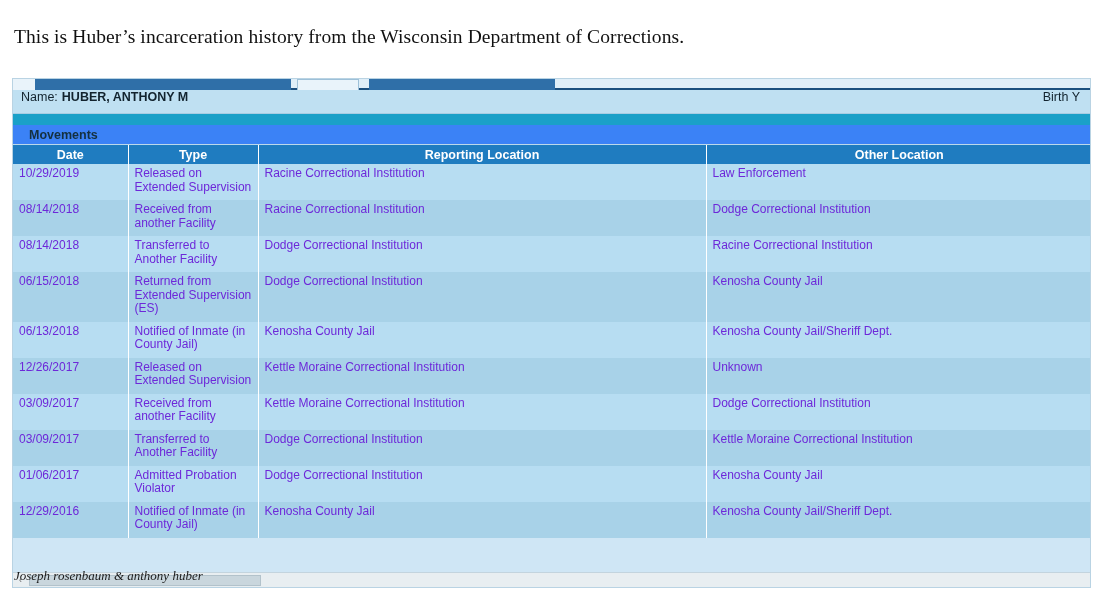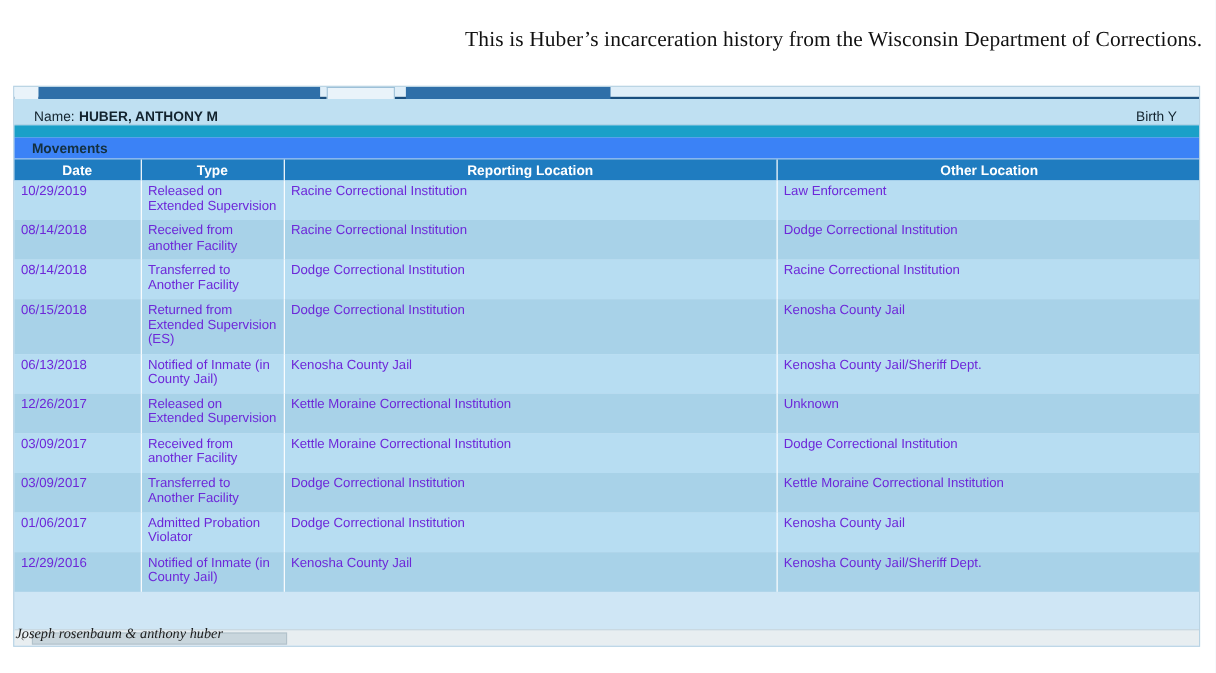--- a/index.html
+++ b/index.html
@@ -15,23 +15,22 @@
     position: relative;
     width: 1105px;
     height: 612px;
     overflow: hidden;
     background: #ffffff;
   }
   .intro-text {
     font-family: "Liberation Serif", serif;
     font-size: 19.5px;
     color: #111111;
-    padding: 26px 12px 0 14px;
+    padding: 26px 0 0 14px;
     letter-spacing: 0.1px;
-    text-align: right;
   }
   .screenshot {
     position: absolute;
     left: 12px;
     top: 78px;
     width: 1079px;
     height: 510px;
     background: #cfe6f5;
     border: 1px solid #b9d3e3;
     overflow: hidden;
@@ -51,22 +50,22 @@
   .tab-a { left: 22px; width: 256px; background: #2f6fa8; }
   .tab-b { left: 284px; width: 62px; background: #e9f3fa; border:1px solid #9dc0d8; border-bottom:none; }
   .tab-c { left: 356px; width: 186px; background: #2f6fa8; }
   .tab-rest { left: 0; width: 22px; background: #e9f3fa; }
 
   .name-bar {
     height: 24px;
     background: #bfe0f2;
     border-bottom: 1px solid #a8cde3;
     display: flex;
-    align-items: flex-end;
-    padding: 0 18px;
+    align-items: flex-start;
+    padding: 0 8px;
     font-size: 12.5px;
     color: #12232e;
   }
   .name-bar .label { margin-right: 4px; }
   .name-bar .value { font-weight: bold; }
   .name-bar .right {
     margin-left: auto;
     padding-right: 2px;
   }
 

